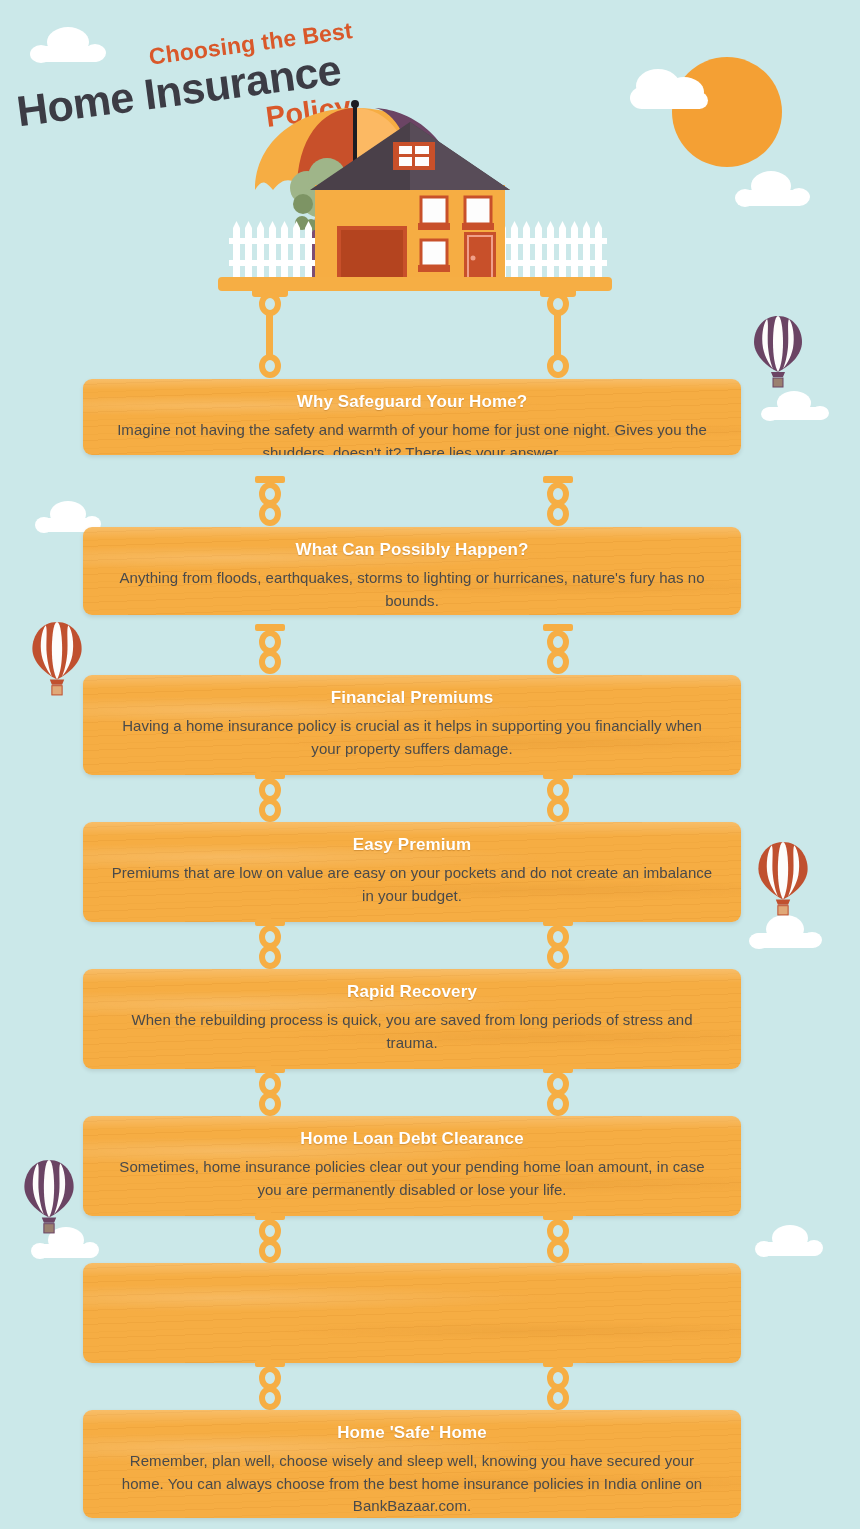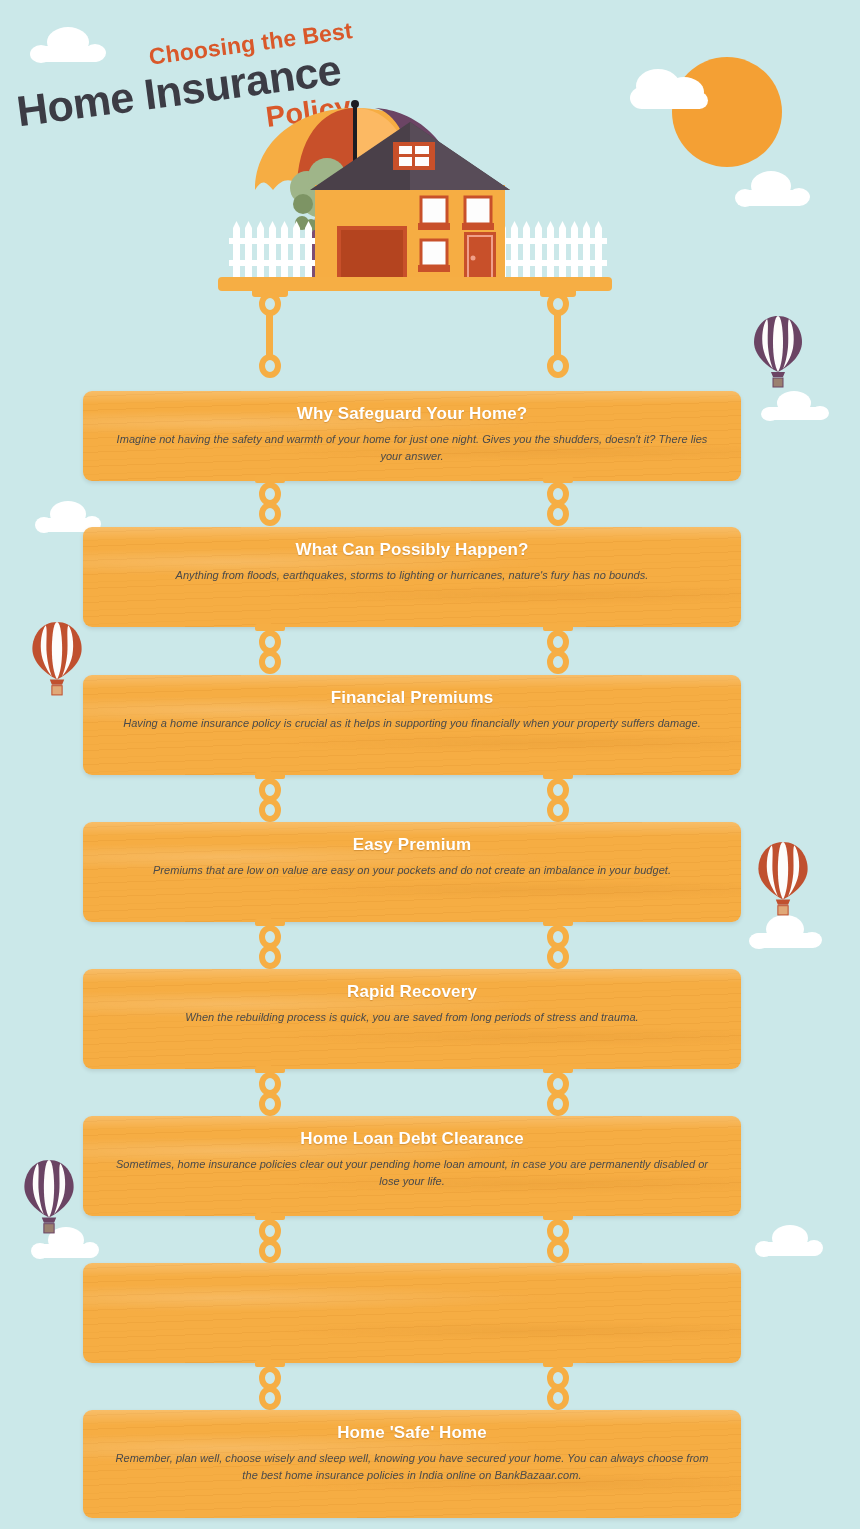--- a/index.html
+++ b/index.html
@@ -84,21 +84,21 @@
     pointer-events:none;
   }
   .panel h2{
     position:relative;
     font-size:17px; font-weight:bold; color:#ffffff;
     letter-spacing:.1px; margin-bottom:7px;
     text-shadow:0 1px 1px rgba(150,85,15,.35);
   }
   .panel p{
     position:relative;
-    font-size:11px; font-style:italic; color:#4a4a4a;
+    font-size:15px; color:#4a4a4a;
     line-height:1.5; letter-spacing:.05px;text-align:center;
   }
 
   
   .connector{ position:absolute; width:30px; height:60px; }
   .c-loop{
     position:absolute; left:4px; width:22px; height:24px;
     border:6px solid #f6ae44; border-radius:50%;
   }
   .c-tab{
@@ -355,39 +355,39 @@
   <div class="shelf-cap" style="left:540px;"></div>
 
   <div class="hook-loop" style="left:259px; top:292px;"></div>
   <div class="hangrod" style="left:266px; top:312px; height:46px;"></div>
   <div class="hook-loop" style="left:259px; top:354px;"></div>
 
   <div class="hook-loop" style="left:547px; top:292px;"></div>
   <div class="hangrod" style="left:554px; top:312px; height:46px;"></div>
   <div class="hook-loop" style="left:547px; top:354px;"></div>
 
-  <div class="panel" style="top:379px; height:90px;margin-top:12px;">
+  <div class="panel" style="top:379px; height:76px;">
     <h2>Why Safeguard Your Home?</h2>
     <p>Imagine not having the safety and warmth of your home for just one night. Gives you the shudders, doesn't it? There lies your answer.</p>
   </div>
 
   <div class="connector" style="left:255px; top:479px;">
     <div class="c-tab" style="top:-3px;"></div>
     <div class="c-loop" style="top:3px;"></div>
     <div class="c-loop" style="top:23px;"></div>
     <div class="c-tab" style="top:48px;"></div>
   </div>
   <div class="connector" style="left:543px; top:479px;">
     <div class="c-tab" style="top:-3px;"></div>
     <div class="c-loop" style="top:3px;"></div>
     <div class="c-loop" style="top:23px;"></div>
     <div class="c-tab" style="top:48px;"></div>
   </div>
 
-  <div class="panel" style="top:527px; height:100px;">
+  <div class="panel" style="top:527px; height:88px;">
     <h2>What Can Possibly Happen?</h2>
     <p>Anything from floods, earthquakes, storms to lighting or hurricanes, nature's fury has no bounds.</p>
   </div>
 
   <div class="connector" style="left:255px; top:627px;">
     <div class="c-tab" style="top:-3px;"></div>
     <div class="c-loop" style="top:3px;"></div>
     <div class="c-loop" style="top:23px;"></div>
     <div class="c-tab" style="top:48px;"></div>
   </div>

